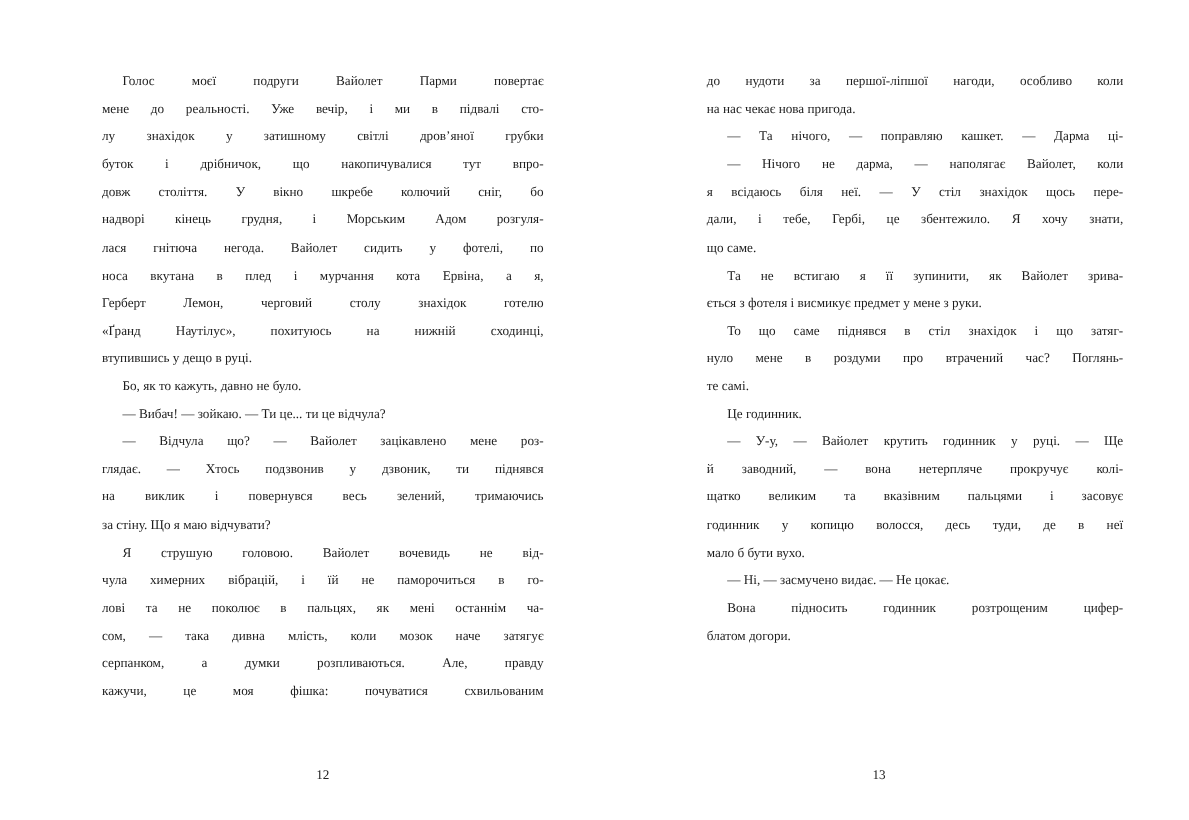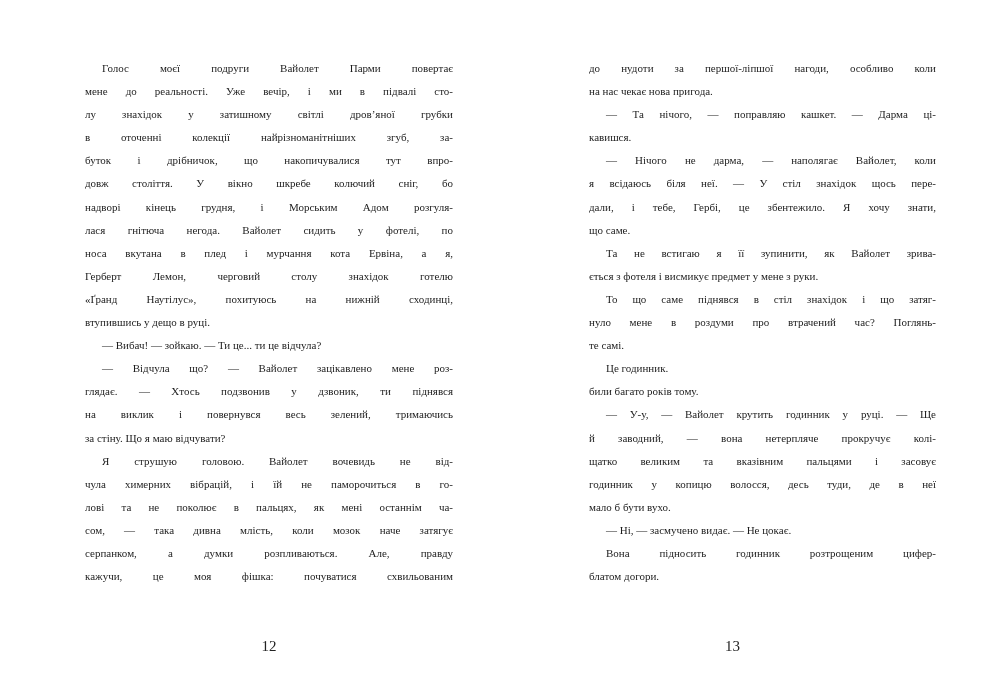--- a/index.html
+++ b/index.html
@@ -37,74 +37,72 @@
   }
   .line.end   { text-align-last: left; }
   .line.first { text-indent: 17px; }
   .line .it   { }
 
   .page-number {
     position: absolute;
     top: 636px;
     height: 20px;
     line-height: 20px;
-    font-size: 15px;
+    font-size: 11px;
     text-align: center;
     color: #222222;
   }
   #left-num  { left: 85px;  width: 368px; }
   #right-num { left: 559px; width: 347px; font-family: Liberation Serif, serif; }
 </style>
 </head>
 <body>
 
 <div class="spread">
 
   <div class="page-col" id="left-col">
       <div class="line first">Голос моєї подруги Вайолет Парми повертає</div>
       <div class="line">мене до реальності. Уже вечір, і ми в підвалі сто-</div>
       <div class="line">лу знахідок у затишному світлі дров’яної грубки</div>
-      <div class="line">в оточенні колекції найрізноманітніших згуб, за-</div>
       <div class="line">буток і дрібничок, що накопичувалися тут впро-</div>
       <div class="line">довж століття. У вікно шкребе колючий сніг, бо</div>
       <div class="line">надворі кінець грудня, і Морським Адом розгуля-</div>
       <div class="line">лася гнітюча негода. Вайолет сидить у фотелі, по</div>
       <div class="line">носа вкутана в плед і мурчання кота Ервіна, а я,</div>
       <div class="line">Герберт Лемон, черговий столу знахідок готелю</div>
       <div class="line">«Ґранд Наутілус», похитуюсь на нижній сходинці,</div>
       <div class="line end">втупившись у дещо в руці.</div>
+      <div class="line first end">Бо, як то кажуть, давно не було.</div>
       <div class="line first end">— Вибач! — зойкаю. — Ти це... ти це відчула?</div>
       <div class="line first">— Відчула що? — Вайолет зацікавлено мене роз-</div>
       <div class="line">глядає. — Хтось подзвонив у дзвоник, ти піднявся</div>
       <div class="line">на виклик і повернувся весь зелений, тримаючись</div>
       <div class="line end">за стіну. Що я маю відчувати?</div>
       <div class="line first">Я струшую головою. Вайолет вочевидь не від-</div>
       <div class="line">чула химерних вібрацій, і їй не паморочиться в го-</div>
       <div class="line">лові та не поколює в пальцях, як мені останнім ча-</div>
       <div class="line">сом, — така дивна млість, коли мозок наче затягує</div>
       <div class="line">серпанком, а думки розпливаються. Але, правду</div>
       <div class="line">кажучи, це моя фішка: почуватися схвильованим</div>
     </div>
 
   <div class="page-col" id="right-col">
       <div class="line">до нудоти за першої-ліпшої нагоди, особливо коли</div>
       <div class="line end">на нас чекає нова пригода.</div>
       <div class="line first">— Та нічого, — поправляю кашкет. — Дарма ці-</div>
-      <div class="line end">кавишся.</div>
       <div class="line first">— Нічого не дарма, — наполягає Вайолет, коли</div>
       <div class="line">я всідаюсь біля неї. — У стіл знахідок щось пере-</div>
       <div class="line">дали, і тебе, Гербі, це збентежило. Я хочу знати,</div>
       <div class="line end"><span class="it">що</span><span> саме.</span></div>
       <div class="line first">Та не встигаю я її зупинити, як Вайолет зрива-</div>
       <div class="line end">ється з фотеля і висмикує предмет у мене з руки.</div>
       <div class="line first">То що саме піднявся в стіл знахідок і що затяг-</div>
       <div class="line">нуло мене в роздуми про втрачений час? Поглянь-</div>
       <div class="line end">те самі.</div>
       <div class="line first end">Це годинник.</div>
-      <div class="line end">били багато років тому.</div>
       <div class="line first">— У-у, — Вайолет крутить годинник у руці. — Ще</div>
       <div class="line">й заводний, — вона нетерпляче прокручує колі-</div>
       <div class="line">щатко великим та вказівним пальцями і засовує</div>
       <div class="line">годинник у копицю волосся, десь туди, де в неї</div>
       <div class="line end">мало б бути вухо.</div>
       <div class="line first end">— Ні, — засмучено видає. — Не цокає.</div>
       <div class="line first">Вона підносить годинник розтрощеним цифер-</div>
       <div class="line end">блатом догори.</div>
     </div>
 

